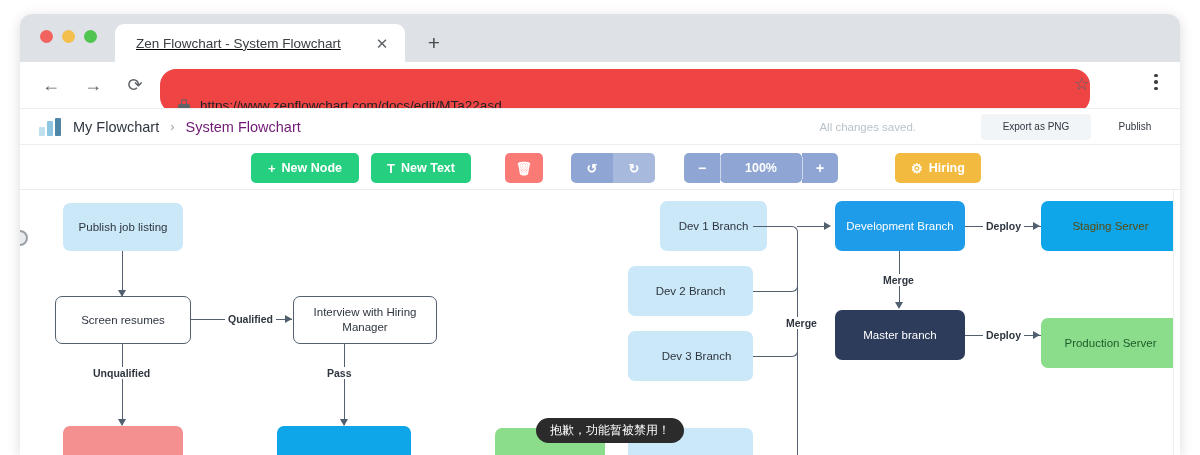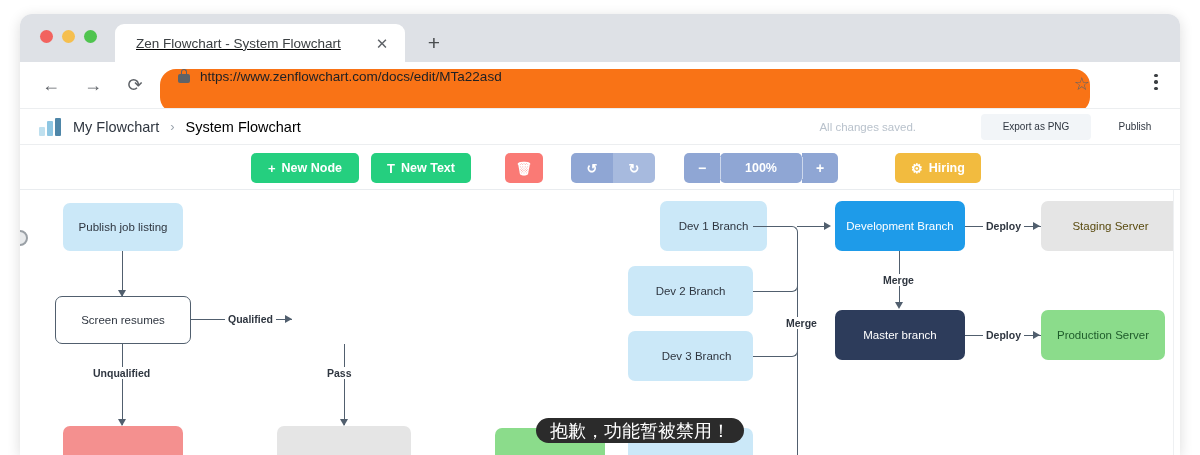--- a/index.html
+++ b/index.html
@@ -61,22 +61,22 @@
   }
   .navbtn {
     width: 30px; height: 30px; margin-left: 12px;
     color: #5f6368; font-size: 18px;
     display: flex; align-items: center; justify-content: center;
   }
   .navbtn:first-child { margin-left: 16px; }
   .omnibox {
     position: absolute; left: 140px; top: 7px;
     width: 930px; height: 44px;
-    background: #f97316; border-radius: 16px;
-    display: flex; align-items: flex-start;
+    background: #ef4444; border-radius: 16px;
+    display: flex; align-items: flex-end;
   }
   .lock { margin-left: 18px; width: 12px; height: 14px; position: relative; }
   .lock .body {
     position: absolute; bottom: 0; left: 0; width: 12px; height: 9px;
     background: #5f6368; border-radius: 2px;
   }
   .lock .shackle {
     position: absolute; top: 0; left: 3px; width: 6px; height: 6px;
     border: 1.6px solid #5f6368; border-bottom: none;
     border-radius: 3px 3px 0 0;
@@ -102,21 +102,21 @@
   .logo {
     margin-left: 19px; width: 22px; height: 18px;
     display: flex; align-items: flex-end; gap: 2px;
   }
   .logo i { display: block; border-radius: 1px; }
   .logo .b1 { width: 6px; height: 9px;  background: #bfe0ef; }
   .logo .b2 { width: 6px; height: 15px; background: #8ec6e2; }
   .logo .b3 { width: 6px; height: 18px; background: #4e86a8; }
   .crumb-root { margin-left: 12px; font-size: 14.5px; color: #2f3640; font-weight: 500; }
   .crumb-sep { margin: 0 11px; font-size: 13px; color: #9aa3ad; }
-  .crumb-cur { font-size: 14.5px; color: #000000; font-weight: 500; }
+  .crumb-cur { font-size: 14.5px; color: #701a75; font-weight: 500; }
   .saved {
     position: absolute; right: 264px; font-size: 11.5px; color: #b9c2cc;
   }
   .hbtn {
     position: absolute; height: 26px; border-radius: 4px;
     background: #f2f5f8; display: flex; align-items: center; justify-content: center;
     font-size: 10px; color: #2f3640;
   }
   .btn-export { right: 89px; width: 110px; }
   .btn-publish { right: 10px; width: 70px; background: #ffffff; }
@@ -160,21 +160,21 @@
   .node {
     position: absolute; border-radius: 7px;
     display: flex; align-items: center; justify-content: center;
     text-align: center; font-size: 11.5px; line-height: 1.3;
     padding: 0 8px;
   }
   .n-blue-light { background: #cbe8f8; color: #2f3640; }
   .n-white { background: #ffffff; border: 1.4px solid #515f6e; color: #2f3640; }
   .n-blue  { background: #1e9be9; color: #ffffff; }
   .n-navy  { background: #2d3c5b; color: #ffffff; }
-  .n-yellow{ background: #e5e5e5; color: #5a4b10; }
+  .n-yellow{ background: #0ea5e9; color: #5a4b10; }
   .n-green { background: #8bdc8b; color: #1f5c2b; }
   .n-red   { background: #f4908f; color: #6b2323; }
 
   .edge { position: absolute; background: #515f6e; }
   .edge.h { height: 1.4px; }
   .edge.v { width: 1.4px; }
   .arrow-d {
     position: absolute; width: 0; height: 0;
     border-left: 4.5px solid transparent; border-right: 4.5px solid transparent;
     border-top: 7px solid #515f6e;
@@ -190,21 +190,21 @@
   }
   .corner {
     position: absolute; border: 1.4px solid #515f6e;
     background: transparent;
   }
 
   .toast {
     position: absolute; left: 536px; top: 418px;
     height: 25px; padding: 0 14px;
     background: #2b2b2b; color: #ffffff;
-    border-radius: 13px; font-size: 18px;
+    border-radius: 13px; font-size: 12px;
     display: flex; align-items: center; z-index: 50;
   }
 </style>
 </head>
 <body>
 
 <div id="root">
   <div class="browser">
 
     <div class="tabstrip">
@@ -292,20 +292,23 @@
       <div class="arrow-d" style="left:98px; top:100px;"></div>
 
       <div class="node n-white" style="left:35px; top:106px; width:136px; height:48px;">
         <span>Screen resumes</span>
       </div>
 
       <div class="edge h" style="left:171px; top:129px; width:101px;"></div>
       <div class="elabel" style="left:205px; top:123px;">Qualified</div>
       <div class="arrow-r" style="left:265px; top:125px;"></div>
 
+      <div class="node n-white" style="left:273px; top:106px; width:144px; height:48px;">
+        <span>Interview with Hiring Manager</span>
+      </div>
 
       <div class="edge v" style="left:102px; top:154px; height:81px;"></div>
       <div class="elabel" style="left:70px; top:177px;">Unqualified</div>
       <div class="arrow-d" style="left:98px; top:229px;"></div>
 
       <div class="edge v" style="left:324px; top:154px; height:81px;"></div>
       <div class="elabel" style="left:304px; top:177px;">Pass</div>
       <div class="arrow-d" style="left:320px; top:229px;"></div>
 
       <div class="node n-red" style="left:43px; top:236px; width:120px; height:44px;">
@@ -357,21 +360,21 @@
       <div class="elabel" style="left:963px; top:30px;">Deploy</div>
       <div class="arrow-r" style="left:1013px; top:32px;"></div>
 
       <div class="edge h" style="left:945px; top:145px; width:76px;"></div>
       <div class="elabel" style="left:963px; top:139px;">Deploy</div>
       <div class="arrow-r" style="left:1013px; top:141px;"></div>
 
       <div class="node n-yellow" style="left:1021px; top:11px; width:139px; height:50px;">
         <span>Staging Server</span>
       </div>
-      <div class="node n-green" style="left:1021px; top:120px; width:124px; height:50px;">
+      <div class="node n-green" style="left:1021px; top:128px; width:139px; height:50px;">
         <span>Production Server</span>
       </div>
 
       <div class="vscroll"></div>
     </div>
   </div>
 
   <div class="toast">抱歉，功能暂被禁用！</div>
 </div>
 

